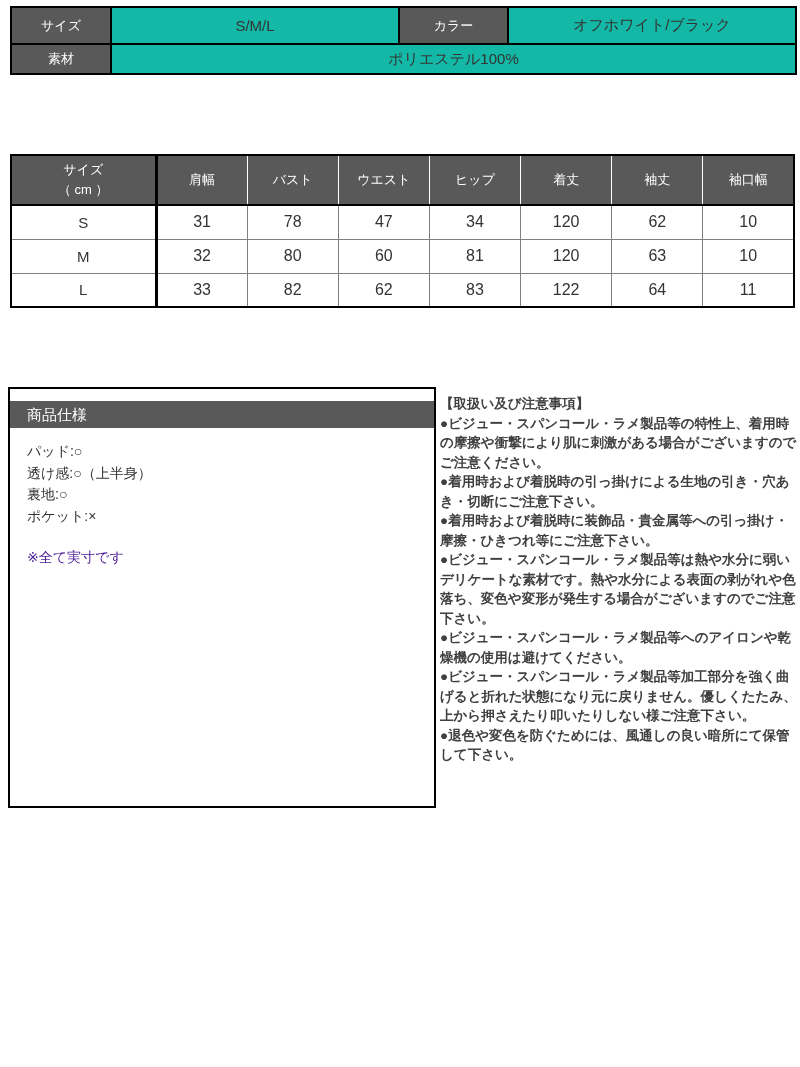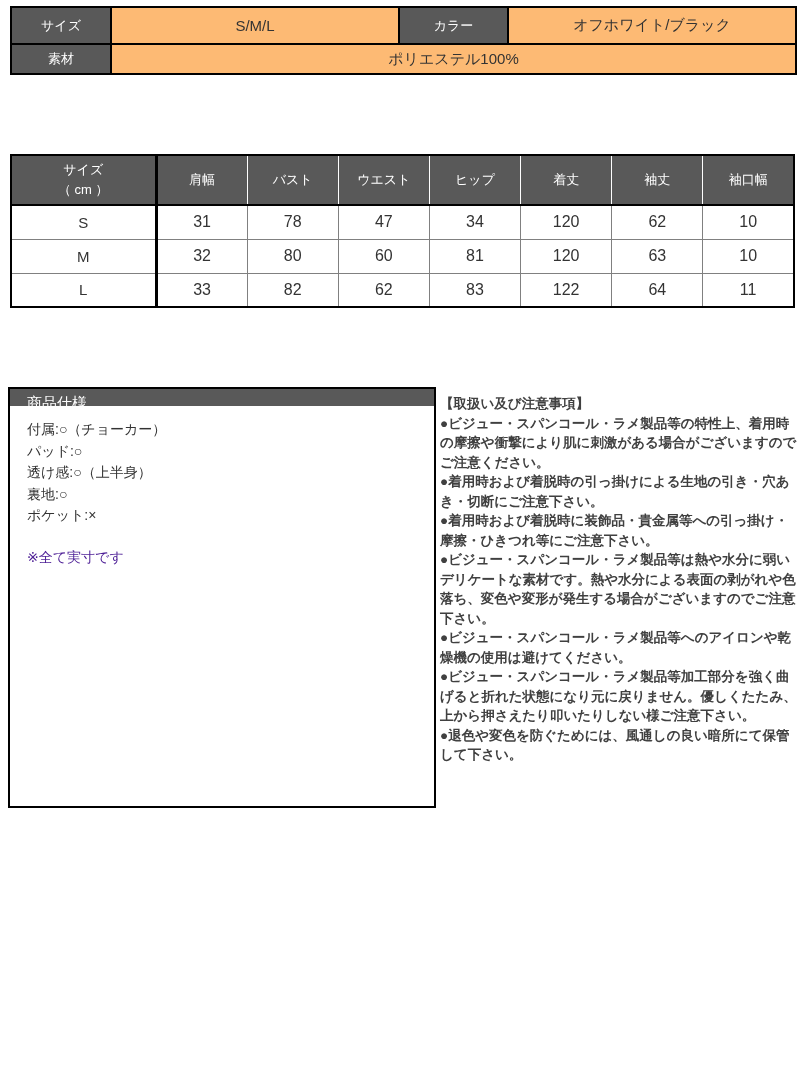--- a/index.html
+++ b/index.html
@@ -16,21 +16,21 @@
   table.info {
     position: absolute; left: 10px; top: 6px;
     width: 785px; border-collapse: collapse; table-layout: fixed;
     border: 2px solid #000000;
   }
   table.info th {
     background: #595959; color: #ffffff; font-weight: normal;
     font-size: 13px; border: 2px solid #000000; text-align: center;
   }
   table.info td {
-    background: #fdba74; color: #333333; font-size: 15px;
+    background: #14b8a6; color: #333333; font-size: 15px;
     border: 2px solid #000000; text-align: center;
   }
   table.info tr.r1 { height: 37px; }
   table.info tr.r2 { height: 30px; }
 
   
   table.size {
     position: absolute; left: 10px; top: 154px;
     width: 785px; border-collapse: collapse; table-layout: fixed;
     border: 2px solid #000000;
@@ -49,22 +49,22 @@
   }
   table.size td.rowhead { border-right: 3px solid #000000; border-left: 2px solid #000000; font-size: 15px; }
 
   
   .spec-box {
     position: absolute; left: 8px; top: 387px;
     width: 428px; height: 421px;
     background: #ffffff; border: 2px solid #000000;
   }
   .spec-header {
-    height: 17px; background: #595959; color: #ffffff;
-    font-size: 15px; line-height: 27px; padding-left: 17px;
+    height: 27px; background: #595959; color: #ffffff;
+    font-size: 15px; line-height: 27px; padding-left: 17px; margin-top: 12px;
   }
   .spec-body { padding: 13px 12px 0 17px; }
   .spec-line { font-size: 14px; line-height: 21.5px; min-height: 21.5px; color: #333333; }
   .spec-note { font-size: 14px; line-height: 21.5px; margin-top: 20px; color: #4c1d95; }
 
   
   .notes {
     position: absolute; left: 440px; top: 394px;
     width: 357px; color: #404040; font-weight: bold;
   }
@@ -143,21 +143,20 @@
       <td>122</td>
       <td>64</td>
       <td>11</td>
     </tr>
   </tbody>
     </table>
 
   <div class="spec-box">
     <div class="spec-header">商品仕様</div>
     <div class="spec-body">
-      <div class="spec-line">付属:○（チョーカー）</div>
       <div class="spec-line">パッド:○</div>
       <div class="spec-line">透け感:○（上半身）</div>
       <div class="spec-line">裏地:○</div>
       <div class="spec-line">ポケット:×</div>
       <div class="spec-note">※全て実寸です</div>
     </div>
   </div>
 
   <div class="notes">
     <p>【取扱い及び注意事項】</p>

